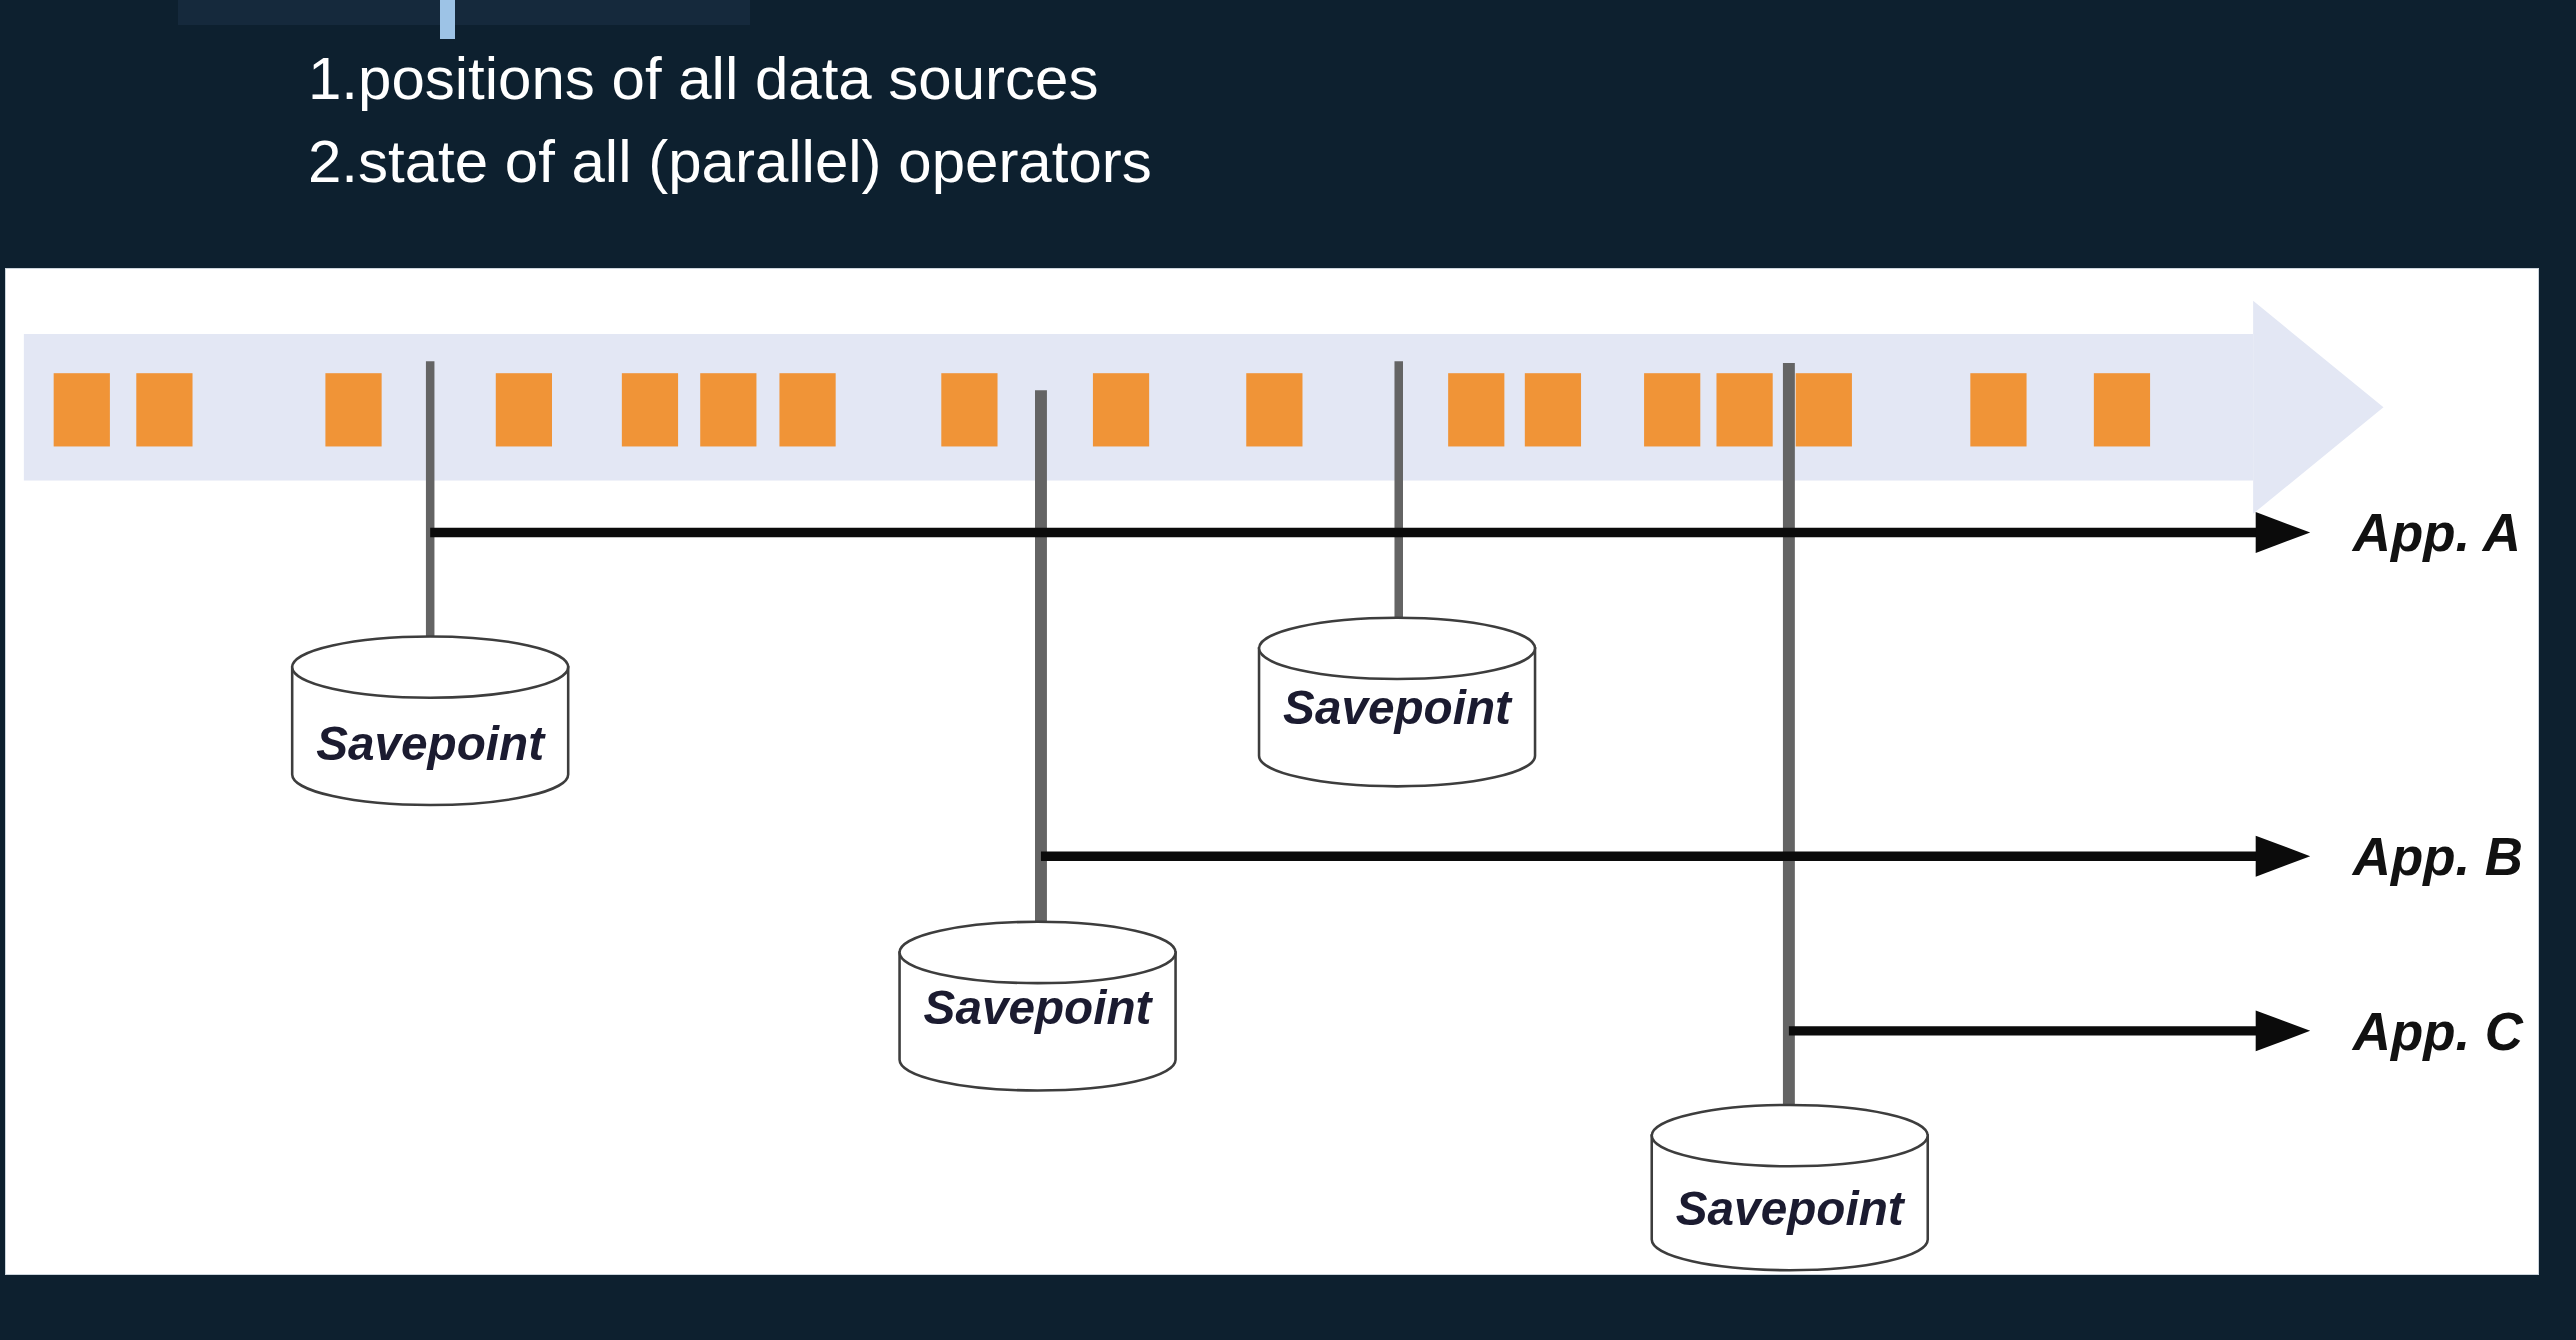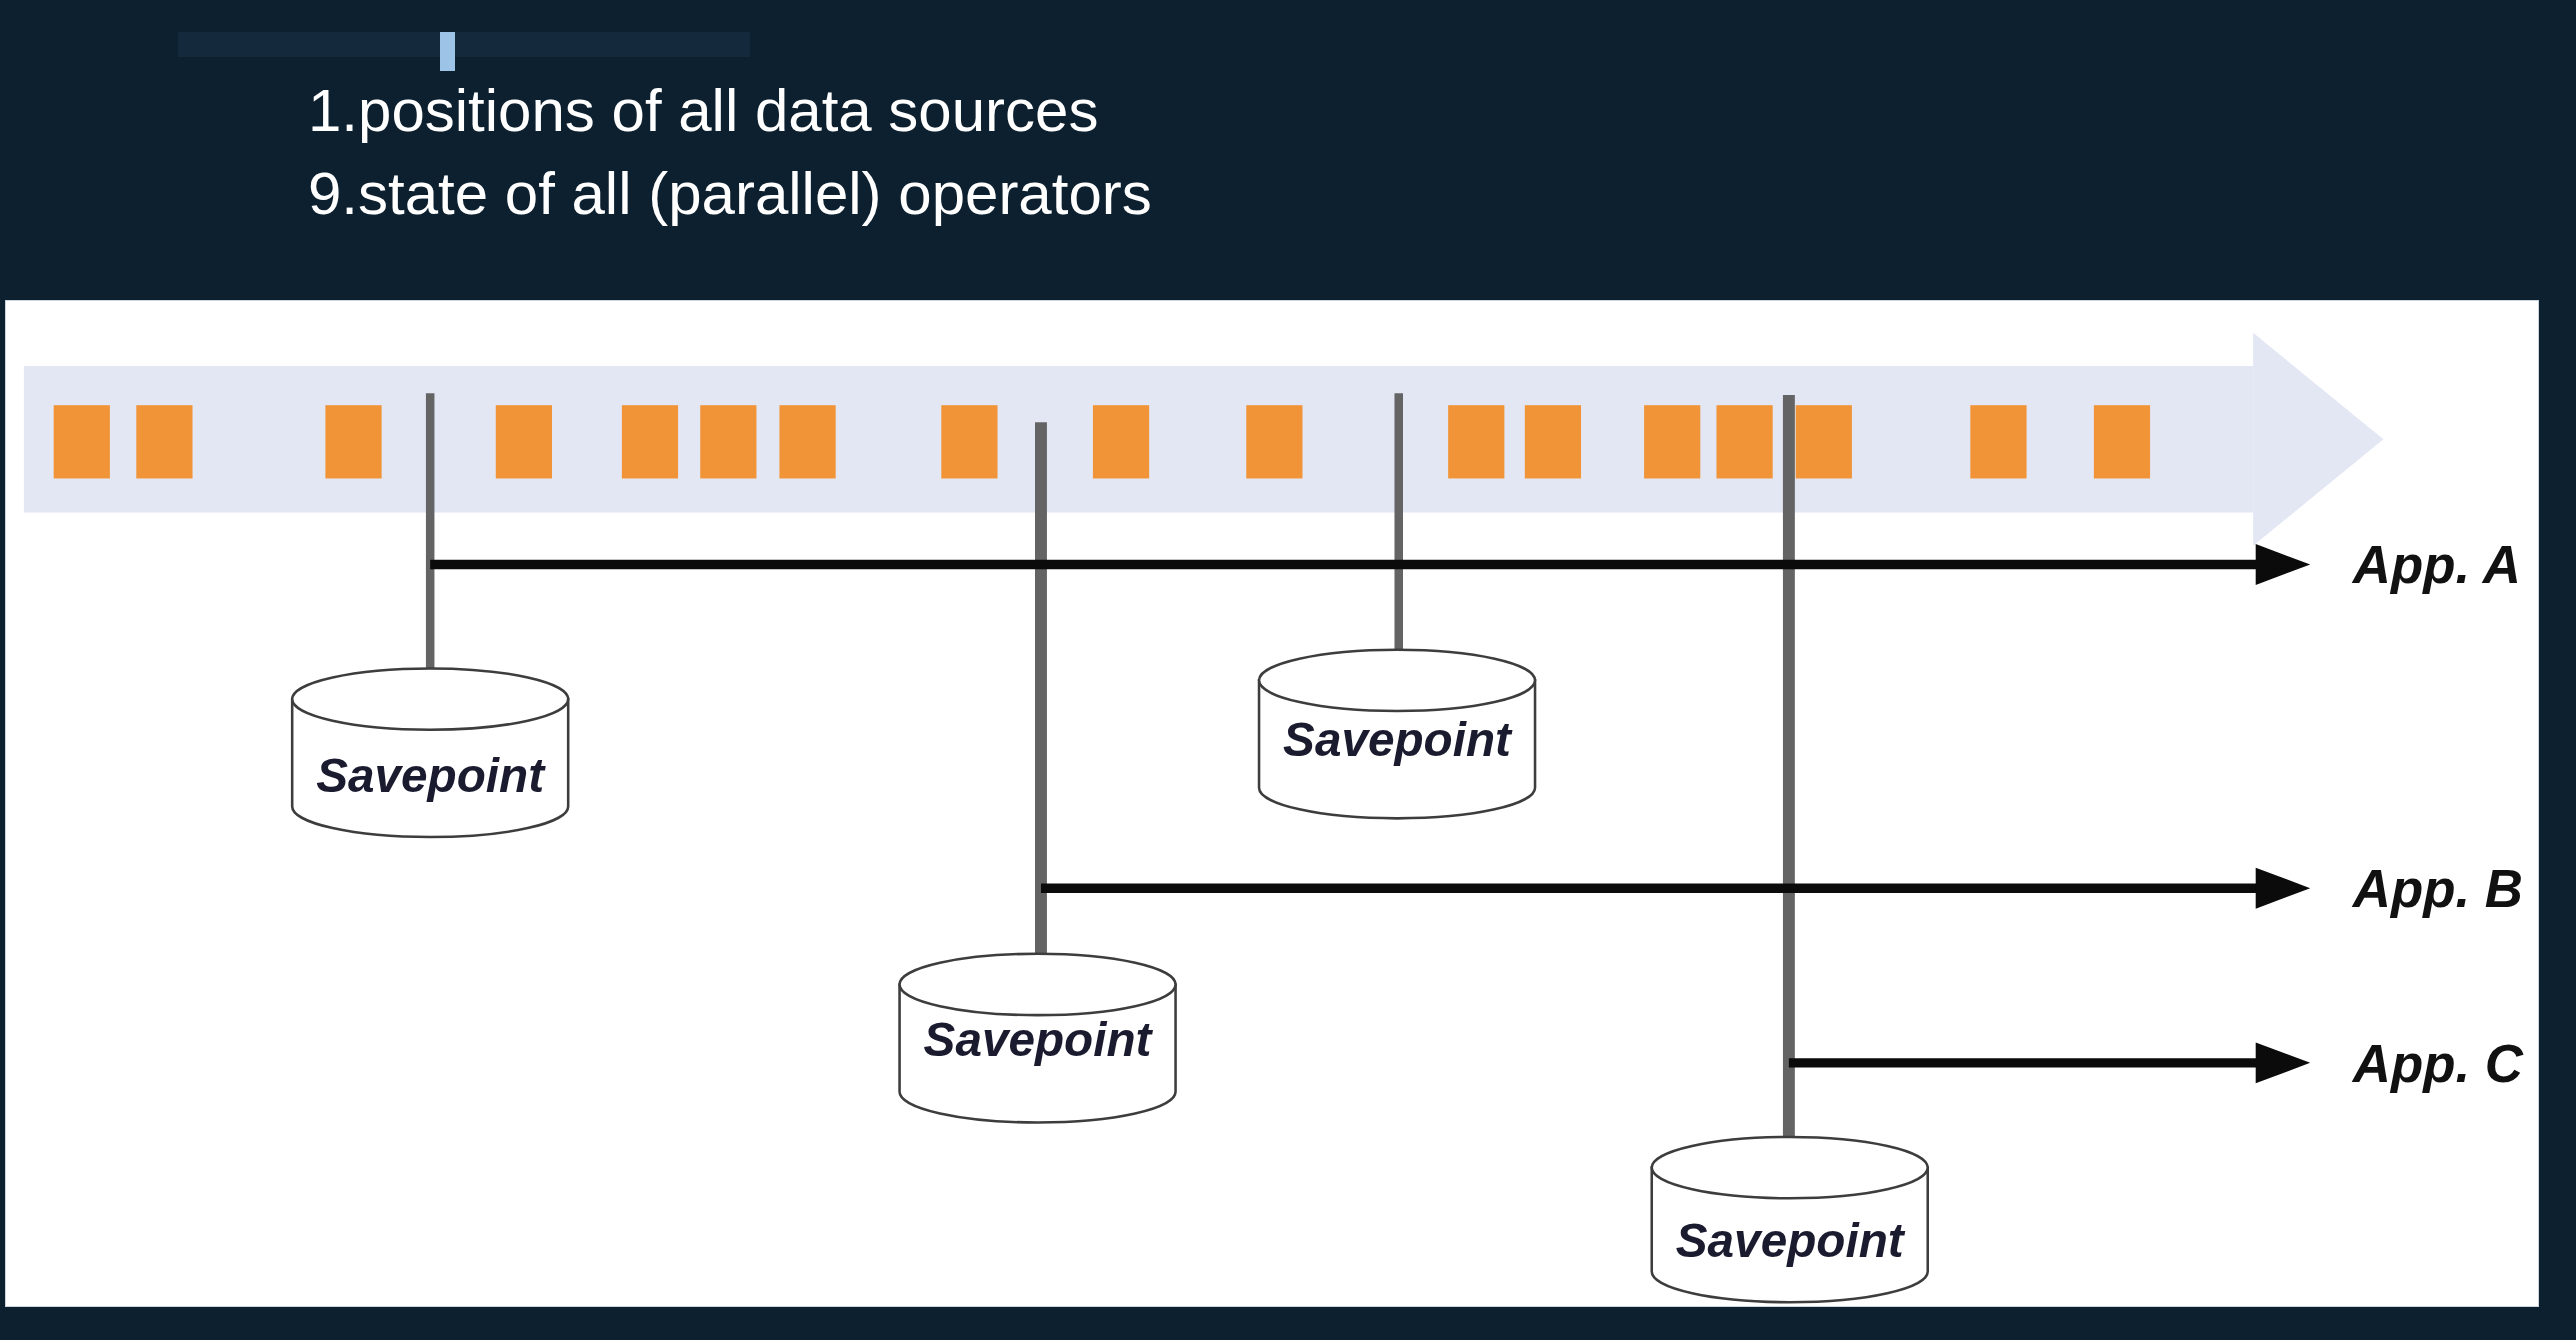--- a/index.html
+++ b/index.html
@@ -1,20 +1,20 @@
 <!DOCTYPE html>
 <html style="font-size:13.6px"><head>
 <meta charset="utf-8">
 <style>
   html,body{margin:0;padding:0;}
   body{
     width:2576px;height:1341px;overflow:hidden;position:relative;
     font-family:"Liberation Sans", sans-serif;
   }
-  .stage{position:absolute;inset:0;margin-top:32px;}
+  .stage{position:absolute;inset:0;}
   .placeholder-remnant{position:absolute;left:178px;top:0;width:572px;height:25px;}
   .cursor-bar{position:absolute;left:440px;top:0;width:14.5px;height:39px;}
   .heading{
     position:absolute;left:308px;top:37px;
     font-size:60px;line-height:83px;font-weight:400;letter-spacing:0px;
   }
   .panel{
     position:absolute;left:5.1px;top:268px;width:2534px;height:1007px;
     border:0.9px solid rgba(160,176,192,.55);box-sizing:border-box;
   }
@@ -25,21 +25,21 @@
 </head>
 <body style="background: rgb(13, 32, 47);">
 
 <div class="stage">
 
   <div class="placeholder-remnant" style="background: rgb(21, 41, 60);"></div>
   <div class="cursor-bar" style="background: rgb(157, 195, 230);"></div>
 
   <div class="heading" style="color: rgb(255, 255, 255);">
     <div>1.positions of all data sources</div>
-    <div>9.state of all (parallel) operators</div>
+    <div>2.state of all (parallel) operators</div>
   </div>
 
   <div class="panel" style="background: rgb(255, 255, 255);"></div>
 
   <svg class="diagram" viewBox="0 0 3024 1574" xmlns="http://www.w3.org/2000/svg">
 
     <rect x="28" y="392" width="2617" height="172" fill="#e3e7f4"></rect>
     <polygon points="2645,353 2798,478 2645,603" fill="#e3e7f4"></polygon>
 
     <g>

